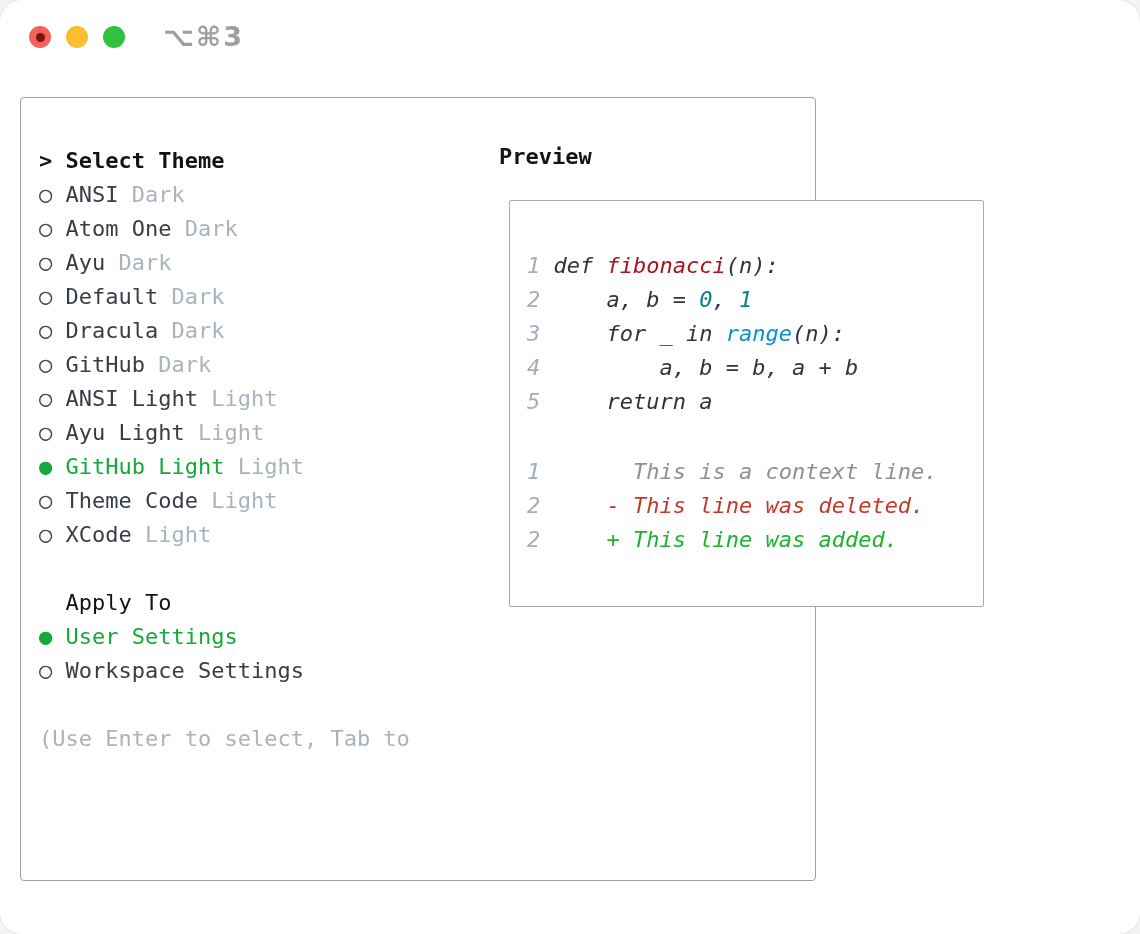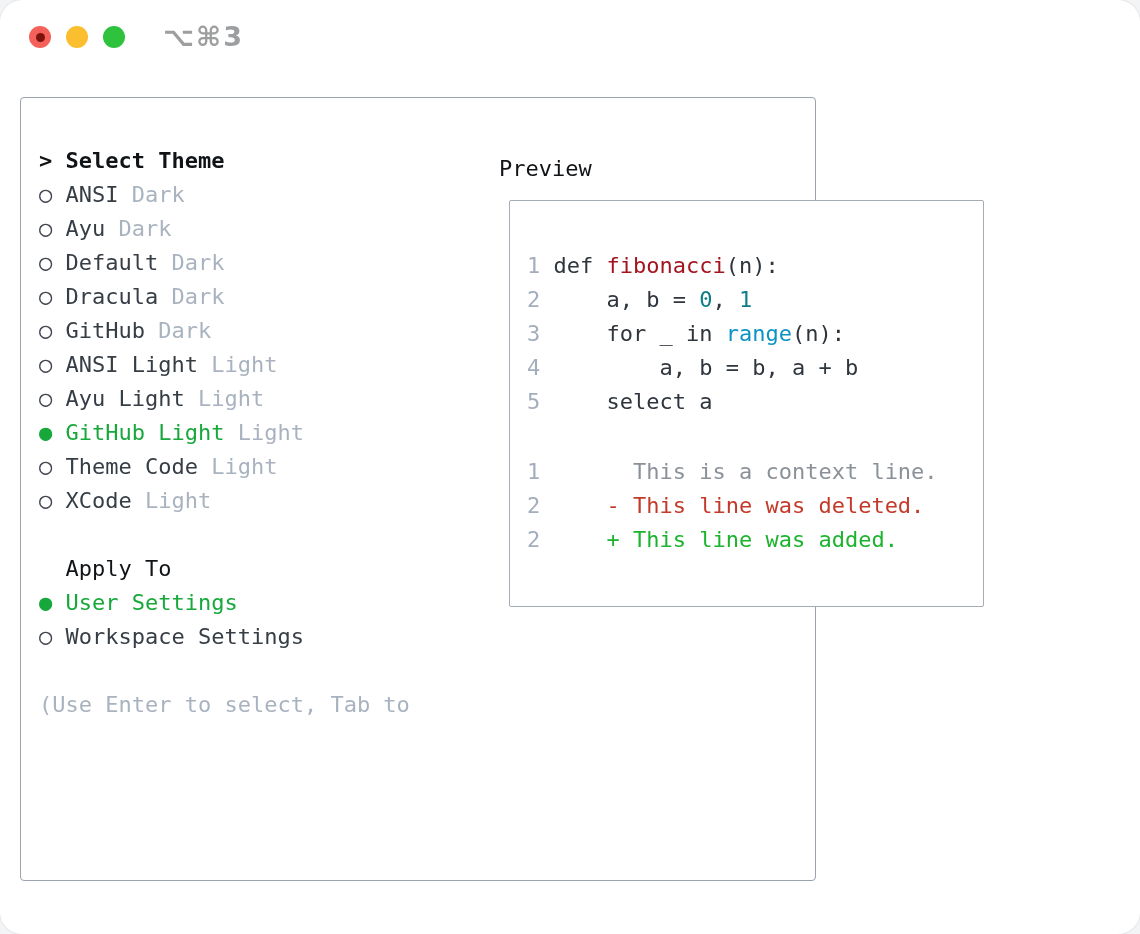--- a/index.html
+++ b/index.html
@@ -46,32 +46,33 @@
   .marker { color: var(--color-marker); }
   .tname  { color: var(--color-theme_name); }
   .tag    { color: var(--color-variant_tag); }
   .theme-row.selected .marker, .theme-row.selected .tname,
   .apply-row.selected .marker, .apply-row.selected .tname { color: var(--color-selected_green); }
   .blank-row { height: 34px; }
   .apply-hdr { color: var(--color-header_text); }
   .hint { color: var(--color-hint); }
   
   .preview-title {
-    position: absolute; left: 478px; top: 54px;
-    font-size: 22px; line-height: 34px; font-weight: normal;
+    position: absolute; left: 478px; top: 42px;
+    font-size: 22px; line-height: 34px; font-weight: bold;
     color: var(--color-header_text); white-space: pre;
   }
   .preview-box {
     position: absolute; left: 488px; top: 102px;
     width: 475px; height: 407px;
     background: #fff;
     border: 1.5px solid var(--color-box_border);
     border-radius: 2px;
     padding: 48px 12px 0 17px;
     overflow: hidden;
+    font-style: italic;
   }
   .code-line { white-space: pre; font-size: 22px; line-height: 34px; color: var(--color-code); }
   .ln { color: var(--color-line_num); }
   .diff-block { margin-top: 36px; }
   .c-func    { color: var(--color-func); }
   .c-num     { color: var(--color-number); }
   .c-builtin { color: var(--color-builtin); margin-top: 28px; }
   .c-ctx     { color: var(--color-context); }
   .c-del     { color: var(--color-deleted); }
   .c-add     { color: var(--color-added); }
@@ -92,20 +93,21 @@
     <span class="wtitle">⌥⌘3</span>
   </div>
 
   <div class="panel">
 
     <div class="left-col">
       <div class="row"><span class="hdr-prompt">&gt;</span><span class="hdr-label"> Select Theme</span></div>
       <div id="theme-list">
   <div class="row theme-row"><span class="marker">○ </span><span class="tname">ANSI</span><span class="tag"> Dark</span></div>
 
+  <div class="row theme-row"><span class="marker">○ </span><span class="tname">Atom One</span><span class="tag"> Dark</span></div>
 
   <div class="row theme-row"><span class="marker">○ </span><span class="tname">Ayu</span><span class="tag"> Dark</span></div>
 
   <div class="row theme-row"><span class="marker">○ </span><span class="tname">Default</span><span class="tag"> Dark</span></div>
 
   <div class="row theme-row"><span class="marker">○ </span><span class="tname">Dracula</span><span class="tag"> Dark</span></div>
 
   <div class="row theme-row"><span class="marker">○ </span><span class="tname">GitHub</span><span class="tag"> Dark</span></div>
 
   <div class="row theme-row"><span class="marker">○ </span><span class="tname">ANSI Light</span><span class="tag"> Light</span></div>
@@ -135,21 +137,21 @@
     <div class="preview-box">
       <div id="code-block">
   <div class="code-line"><span class="ln">1 </span><span class="segs"><span>def </span><span class="c-func">fibonacci</span><span>(n):</span></span></div>
 
   <div class="code-line"><span class="ln">2 </span><span class="segs"><span>    a, b = </span><span class="c-num">0</span><span>, </span><span class="c-num">1</span></span></div>
 
   <div class="code-line"><span class="ln">3 </span><span class="segs"><span>    for _ in </span><span class="c-builtin">range</span><span>(n):</span></span></div>
 
   <div class="code-line"><span class="ln">4 </span><span class="segs"><span>        a, b = b, a + b</span></span></div>
 
-  <div class="code-line"><span class="ln">5 </span><span class="segs"><span>    select a</span></span></div>
+  <div class="code-line"><span class="ln">5 </span><span class="segs"><span>    return a</span></span></div>
 </div>
       <div id="diff-block" class="diff-block">
   <div class="code-line"><span class="ln">1 </span><span class="segs"><span class="c-ctx">      This is a context line.</span></span></div>
 
   <div class="code-line"><span class="ln">2 </span><span class="segs"><span class="c-del">    - This line was deleted.</span></span></div>
 
   <div class="code-line"><span class="ln">2 </span><span class="segs"><span class="c-add">    + This line was added.</span></span></div>
 </div>
     </div>
 

